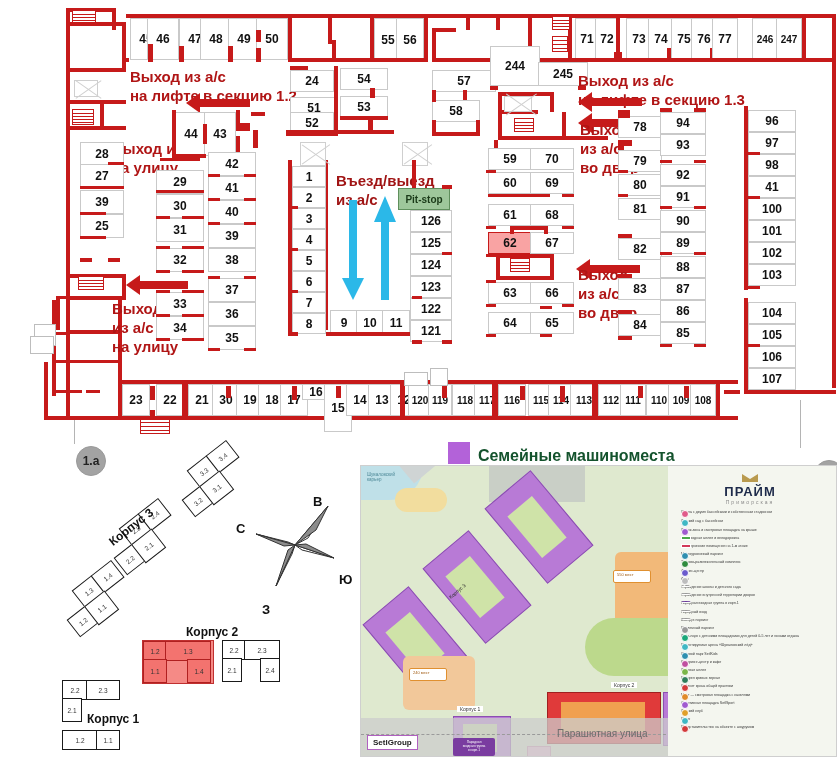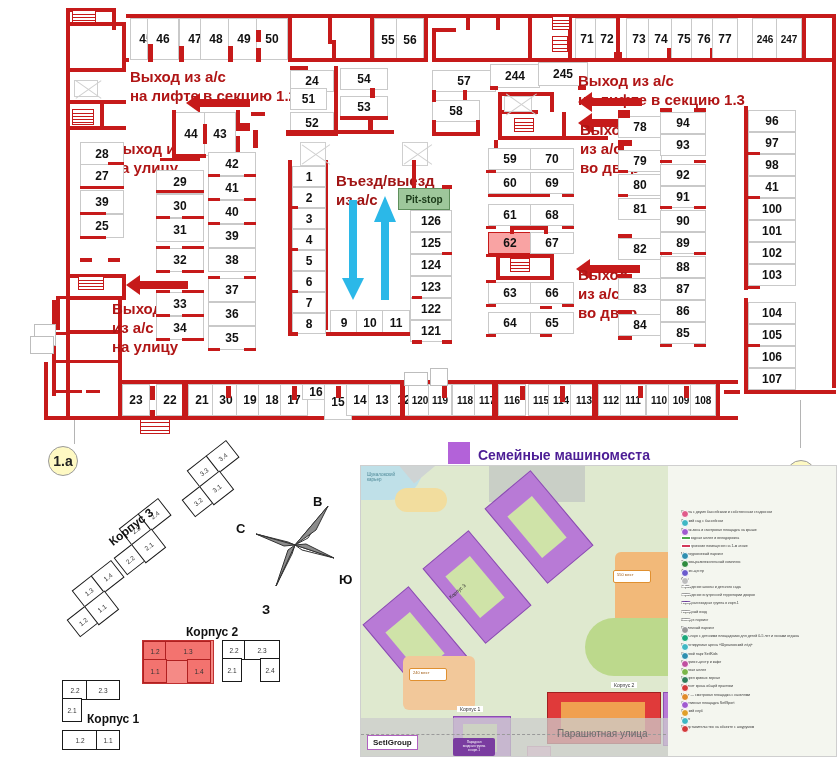--- a/index.html
+++ b/index.html
@@ -20,25 +20,25 @@
               border-bottom:10px solid transparent;border-right:14px solid #c61a1a;}
   .bluearrow{position:absolute;}
   .stair{position:absolute;border:1px solid #c61a1a;background:#fff;}
   .stair i{position:absolute;left:0;right:0;height:1px;background:#c61a1a;}
   .xbox{position:absolute;border:1px solid #cfcfcf;background:#fff;}
   .xbox:before,.xbox:after{content:"";position:absolute;left:-2px;top:50%;width:141%;height:1px;
      background:#cfcfcf;transform-origin:center;}
   .xbox:before{transform:rotate(35deg);}
   .xbox:after{transform:rotate(-35deg);}
   .marker{position:absolute;width:28px;height:28px;border-radius:50%;border:1px solid #9a9a9a;
-          background:#fef9c3;display:flex;align-items:center;justify-content:center;
-          font-size:14px;font-weight:bold;color:#222;}
+          background:#a3a3a3;display:flex;align-items:center;justify-content:center;
+          font-size:12px;font-weight:bold;color:#222;margin-left:28px;}
   .mline{position:absolute;width:1px;background:#b4b4b4;}
   .legend-sq{position:absolute;width:22px;height:22px;background:#b362d9;}
-  .legend-tx{position:absolute;font-size:14px;font-weight:bold;color:#4c1d95;}
+  .legend-tx{position:absolute;font-size:16px;font-weight:bold;color:#14532d;}
   .bld{position:absolute;}
   .bseg{position:absolute;border:1.2px solid #1a1a1a;background:#fff;box-sizing:border-box;
         font-size:6.5px;color:#333;display:flex;align-items:center;justify-content:center;}
   .bseg.red{background:#f3736f;border-color:#b02020;}
   .bname{position:absolute;font-size:12px;font-weight:bold;color:#111;}
   .compass{position:absolute;}
   .cdir{position:absolute;font-size:13px;font-weight:bold;color:#111;}
   .map{position:absolute;left:360px;top:465px;width:477px;height:292px;background:#eef3e6;
        border:1px solid #cfcfcf;box-sizing:border-box;overflow:hidden;}
   .mapside{position:absolute;right:0;top:0;width:168px;height:292px;background:#f4f6ef;}
@@ -247,42 +247,42 @@
   <div class="wall" style="left:208px;top:198px;width:12px;height:3px;"></div>
   <div class="wall" style="left:244px;top:198px;width:12px;height:3px;"></div>
   <div class="wall" style="left:208px;top:222px;width:12px;height:3px;"></div>
   <div class="wall" style="left:244px;top:222px;width:12px;height:3px;"></div>
   <div class="wall" style="left:208px;top:276px;width:12px;height:3px;"></div>
   <div class="wall" style="left:244px;top:276px;width:12px;height:3px;"></div>
   <div class="wall" style="left:208px;top:348px;width:12px;height:3px;"></div>
   <div class="wall" style="left:244px;top:348px;width:12px;height:3px;"></div>
 
   <div class="cell" style="left:290px;top:70px;width:44px;height:22px;">24</div>
-  <div class="cell" style="left:290px;top:88px;width:37px;height:22px;">51</div>
+  <div class="cell" style="left:290px;top:97px;width:48px;height:22px;">51</div>
   <div class="cell" style="left:290px;top:112px;width:44px;height:22px;">52</div>
   <div class="wall" style="left:290px;top:66px;width:18px;height:4px;"></div>
   <div class="wall" style="left:334px;top:66px;width:4px;height:70px;"></div>
   <div class="wall" style="left:286px;top:130px;width:52px;height:6px;"></div>
 
   <div class="cell" style="left:340px;top:68px;width:48px;height:22px;">54</div>
   <div class="cell" style="left:340px;top:96px;width:48px;height:22px;">53</div>
   <div class="wall" style="left:370px;top:88px;width:5px;height:10px;"></div>
   <div class="wall" style="left:340px;top:116px;width:48px;height:4px;"></div>
   <div class="wall" style="left:368px;top:116px;width:5px;height:14px;"></div>
   <div class="wall" style="left:338px;top:130px;width:56px;height:4px;"></div>
 
   <div class="cell" style="left:432px;top:70px;width:64px;height:22px;">57</div>
   <div class="cell" style="left:432px;top:100px;width:48px;height:22px;">58</div>
   <div class="wall" style="left:432px;top:90px;width:4px;height:12px;"></div>
   <div class="wall" style="left:463px;top:90px;width:4px;height:10px;"></div>
   <div class="wall" style="left:432px;top:120px;width:4px;height:16px;"></div>
   <div class="wall" style="left:432px;top:132px;width:48px;height:4px;"></div>
   <div class="wall" style="left:476px;top:120px;width:4px;height:16px;"></div>
 
-  <div class="cell" style="left:490px;top:64px;width:50px;height:24px;">244</div>
+  <div class="cell" style="left:490px;top:46px;width:50px;height:40px;">244</div>
   <div class="cell" style="left:538px;top:62px;width:50px;height:24px;">245</div>
   <div class="wall" style="left:490px;top:86px;width:8px;height:4px;"></div>
   <div class="wall" style="left:578px;top:86px;width:8px;height:4px;"></div>
 
   <div class="wall" style="left:498px;top:92px;width:4px;height:48px;"></div>
   <div class="wall" style="left:498px;top:92px;width:56px;height:4px;"></div>
   <div class="wall" style="left:550px;top:92px;width:4px;height:20px;"></div>
   <div class="wall" style="left:498px;top:110px;width:40px;height:4px;"></div>
   <div class="xbox" style="left:504px;top:96px;width:26px;height:14px;"></div>
   <div class="wall" style="left:498px;top:136px;width:110px;height:4px;"></div>
@@ -463,21 +463,21 @@
   <div class="cell" style="left:156px;top:384px;width:28px;height:32px;">22</div>
   <div class="wall" style="left:182px;top:382px;width:7px;height:36px;"></div>
   <div class="cell" style="left:188px;top:384px;width:28px;height:32px;">21</div>
   <div class="cell" style="left:212px;top:384px;width:28px;height:32px;">30</div>
   <div class="wall" style="left:226px;top:386px;width:5px;height:12px;"></div>
   <div class="cell" style="left:236px;top:384px;width:28px;height:32px;">19</div>
   <div class="cell" style="left:258px;top:384px;width:28px;height:32px;">18</div>
   <div class="cell" style="left:280px;top:384px;width:28px;height:32px;">17</div>
   <div class="wall" style="left:292px;top:386px;width:5px;height:14px;"></div>
   <div class="cell" style="left:302px;top:384px;width:28px;height:16px;">16</div>
-  <div class="cell" style="left:324px;top:384px;width:28px;height:36px;">15</div>
+  <div class="cell" style="left:324px;top:384px;width:28px;height:48px;">15</div>
   <div class="wall" style="left:336px;top:386px;width:5px;height:12px;"></div>
   <div class="cell" style="left:346px;top:384px;width:28px;height:32px;">14</div>
   <div class="cell" style="left:368px;top:384px;width:28px;height:32px;">13</div>
   <div class="cell" style="left:390px;top:384px;width:28px;height:32px;">12</div>
   <div class="wall" style="left:400px;top:382px;width:5px;height:36px;"></div>
   <div class="cell sm" style="left:408px;top:384px;width:24px;height:32px;">120</div>
   <div class="cell sm" style="left:428px;top:384px;width:24px;height:32px;">119</div>
   <div class="wall" style="left:442px;top:384px;width:5px;height:14px;"></div>
   <div class="cell sm" style="left:452px;top:384px;width:26px;height:32px;">118</div>
   <div class="cell sm" style="left:474px;top:384px;width:26px;height:32px;">117</div>
@@ -614,20 +614,27 @@
   <div class="mparcel" style="left:0;top:252px;width:477px;height:40px;background:#cccccc;opacity:.75;"></div>
   <div class="dashline" style="left:0;top:268px;width:310px;"></div>
   <div class="street" style="left:196px;top:262px;">Парашютная улица</div>
   <div class="mparcel" style="left:92px;top:272px;width:42px;height:18px;background:#7a3ca0;border-radius:2px;"></div>
   <div class="street" style="left:94px;top:274px;font-size:3.2px;color:#fff;white-space:pre-line;text-align:center;width:38px;">Парадная
 входная группа
 в корп.1</div>
   <div class="setl">SetlGroup</div>
 
   <div class="mapside"></div>
+  <div class="brand" style="right:6px;top:4px;left:auto;transform:none;width:160px;text-align:center;">
+    <svg width="20" height="14" viewBox="0 0 20 14" style="display:block;margin:0 auto;">
+      <polygon points="2,12 2,4 10,9 18,4 18,12" fill="#b99a4e"></polygon>
+    </svg>
+    <div class="b1">ПРАЙМ</div>
+    <div class="b2">Приморская</div>
+  </div>
   <div id="legend-list">
       <div class="lgrow" style="left: 320px; top: 44px; width: 152px; white-space: normal; line-height: 1.15;"><span class="lgic" style="display: inline-block; background: rgb(224, 90, 138); margin-right: 3px; vertical-align: middle;"></span><span style="vertical-align: middle;">Школа с двумя бассейнами и собственным стадионом</span></div>
       <div class="lgrow" style="left: 320px; top: 53.3px; width: 152px; white-space: normal; line-height: 1.15;"><span class="lgic" style="display: inline-block; background: rgb(63, 184, 196); margin-right: 3px; vertical-align: middle;"></span><span style="vertical-align: middle;">Детский сад с бассейном</span></div>
       <div class="lgrow" style="left: 320px; top: 61.5px; width: 152px; white-space: normal; line-height: 1.15;"><span class="lgic" style="display: inline-block; background: rgb(160, 90, 208); margin-right: 3px; vertical-align: middle;"></span><span style="vertical-align: middle;">Лаунж-зона и смотровая площадка на крыше</span></div>
       <div class="lgrow" style="left: 320px; top: 69.7px; width: 152px; white-space: normal; line-height: 1.15;"><span class="lgic" style="display: inline-block; background: rgb(74, 168, 74); margin-right: 3px; vertical-align: middle; border-radius: 0px; width: 8px; height: 2.5px;"></span><span style="vertical-align: middle;">Пешеходная аллея и велодорожка</span></div>
       <div class="lgrow" style="left: 320px; top: 77.9px; width: 152px; white-space: normal; line-height: 1.15;"><span class="lgic" style="display: inline-block; background: rgb(210, 58, 90); margin-right: 3px; vertical-align: middle; border-radius: 0px; width: 8px; height: 2.5px;"></span><span style="vertical-align: middle;">Коммерческие помещения на 1-м этаже</span></div>
       <div class="lgrow" style="left: 320px; top: 86.1px; width: 152px; white-space: normal; line-height: 1.15;"><span class="lgic" style="display: inline-block; background: rgb(47, 143, 176); margin-right: 3px; vertical-align: middle;"></span><span style="vertical-align: middle;">Многоуровневый паркинг</span></div>
       <div class="lgrow" style="left: 320px; top: 94.3px; width: 152px; white-space: normal; line-height: 1.15;"><span class="lgic" style="display: inline-block; background: rgb(46, 139, 62); margin-right: 3px; vertical-align: middle;"></span><span style="vertical-align: middle;">Торгово-развлекательный комплекс</span></div>
       <div class="lgrow" style="left: 320px; top: 102.5px; width: 152px; white-space: normal; line-height: 1.15;"><span class="lgic" style="display: inline-block; background: rgb(106, 90, 205); margin-right: 3px; vertical-align: middle;"></span><span style="vertical-align: middle;">Фитнес-центр</span></div>
       <div class="lgrow" style="left: 320px; top: 110.7px; width: 152px; white-space: normal; line-height: 1.15;"><span class="lgic" style="display: inline-block; background: rgb(189, 189, 189); margin-right: 3px; vertical-align: middle;"></span><span style="vertical-align: middle;">Арка</span></div>

